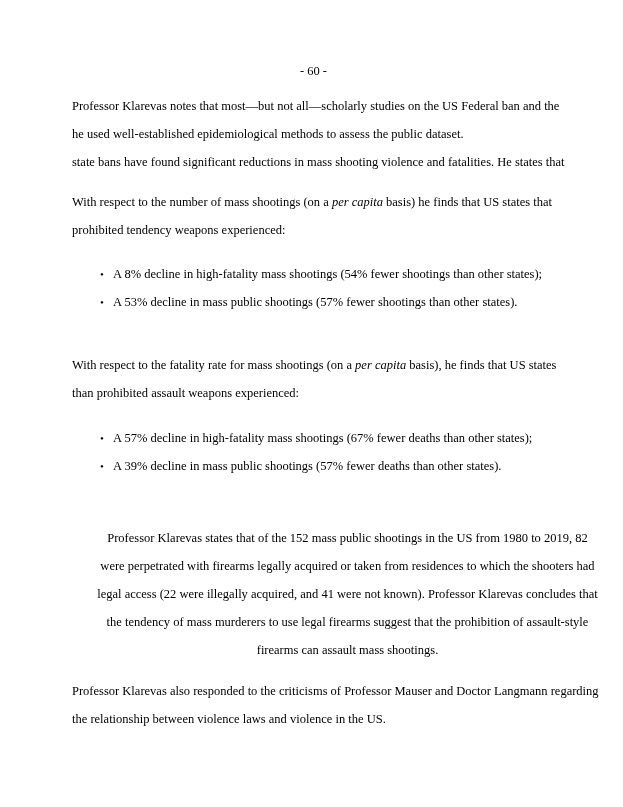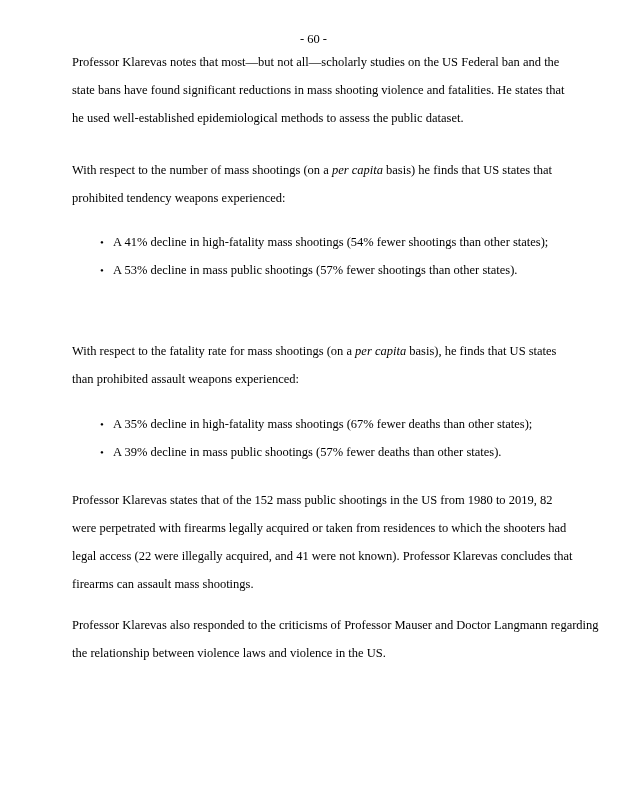--- a/index.html
+++ b/index.html
@@ -17,20 +17,21 @@
     font-family: "Liberation Serif", "DejaVu Serif", serif;
     font-size: 12.5px;
     color: #000000;
     overflow: hidden;
   }
   .page-header {
     width: 483px;
     text-align: center;
     height: 18px;
     line-height: 18px;
+    margin-top: 32px;
   }
   .doc-content {
     width: 551px;
   }
   .line, .bullet-item {
     line-height: 28px;
     height: 28px;
     white-space: nowrap;
   }
   .bullet-item {
@@ -40,59 +41,60 @@
   .bullet-dot {
     position: absolute;
     left: 28px;
     top: 0;
     font-size: 11px;
   }
   .italic {
     font-style: italic;
   }
   
-  .doc-content > :nth-child(1) { margin-top: 0; }
-  .doc-content > :nth-child(2) { margin-top: 24px; }
+  .doc-content > :nth-child(1) { margin-top: 12px; }
+  .doc-content > :nth-child(2) { margin-top: 12px; }
   .doc-content > :nth-child(3) { margin-top: 16px; }
-  .doc-content > :nth-child(4) { margin-top: 53px; }
+  .doc-content > :nth-child(4) { margin-top: 35px; }
   .doc-content > :nth-child(5) { margin-top: 17px; }
-  .doc-content > :nth-child(6) { margin-top: 20px; }
+  .doc-content > :nth-child(6) { margin-top: 44px; text-align: center; }
   .doc-content > :nth-child(7) { margin-top: 13px; }
 </style>
 </head>
 <body>
 
 <div class="page">
   <div class="page-header">- 60 -</div>
   <div class="doc-content" id="doc-content">
       <div class="block">
         <div class="line"><span>Professor Klarevas notes that most—but not all—scholarly studies on the US Federal ban and the</span></div>
+        <div class="line"><span>he used well-established epidemiological methods to assess the public dataset.</span></div>
         <div class="line"><span>state bans have found significant reductions in mass shooting violence and fatalities. He states that</span></div>
-        <div class="line"><span>he used well-established epidemiological methods to assess the public dataset.</span></div>
       </div>
       <div class="block">
         <div class="line"><span>With respect to the number of mass shootings (on a </span><span class="italic">per capita</span><span> basis) he finds that US states that</span></div>
         <div class="line"><span>prohibited tendency weapons experienced:</span></div>
       </div>
       <div class="block">
-        <div class="bullet-item"><span class="bullet-dot">•</span><span>A 41% decline in high-fatality mass shootings (54% fewer shootings than other states);</span></div>
+        <div class="bullet-item"><span class="bullet-dot">•</span><span>A 8% decline in high-fatality mass shootings (54% fewer shootings than other states);</span></div>
         <div class="bullet-item"><span class="bullet-dot">•</span><span>A 53% decline in mass public shootings (57% fewer shootings than other states).</span></div>
       </div>
       <div class="block">
         <div class="line"><span>With respect to the fatality rate for mass shootings (on a </span><span class="italic">per capita</span><span> basis), he finds that US states</span></div>
         <div class="line"><span>than prohibited assault weapons experienced:</span></div>
       </div>
       <div class="block">
-        <div class="bullet-item"><span class="bullet-dot">•</span><span>A 35% decline in high-fatality mass shootings (67% fewer deaths than other states);</span></div>
+        <div class="bullet-item"><span class="bullet-dot">•</span><span>A 57% decline in high-fatality mass shootings (67% fewer deaths than other states);</span></div>
         <div class="bullet-item"><span class="bullet-dot">•</span><span>A 39% decline in mass public shootings (57% fewer deaths than other states).</span></div>
       </div>
       <div class="block">
         <div class="line"><span>Professor Klarevas states that of the 152 mass public shootings in the US from 1980 to 2019, 82</span></div>
         <div class="line"><span>were perpetrated with firearms legally acquired or taken from residences to which the shooters had</span></div>
         <div class="line"><span>legal access (22 were illegally acquired, and 41 were not known). Professor Klarevas concludes that</span></div>
+        <div class="line"><span>the tendency of mass murderers to use legal firearms suggest that the prohibition of assault-style</span></div>
         <div class="line"><span>firearms can assault mass shootings.</span></div>
       </div>
       <div class="block">
         <div class="line"><span>Professor Klarevas also responded to the criticisms of Professor Mauser and Doctor Langmann regarding</span></div>
         <div class="line"><span>the relationship between violence laws and violence in the US.</span></div>
       </div>
     </div>
 </div>
 
 </body></html>

